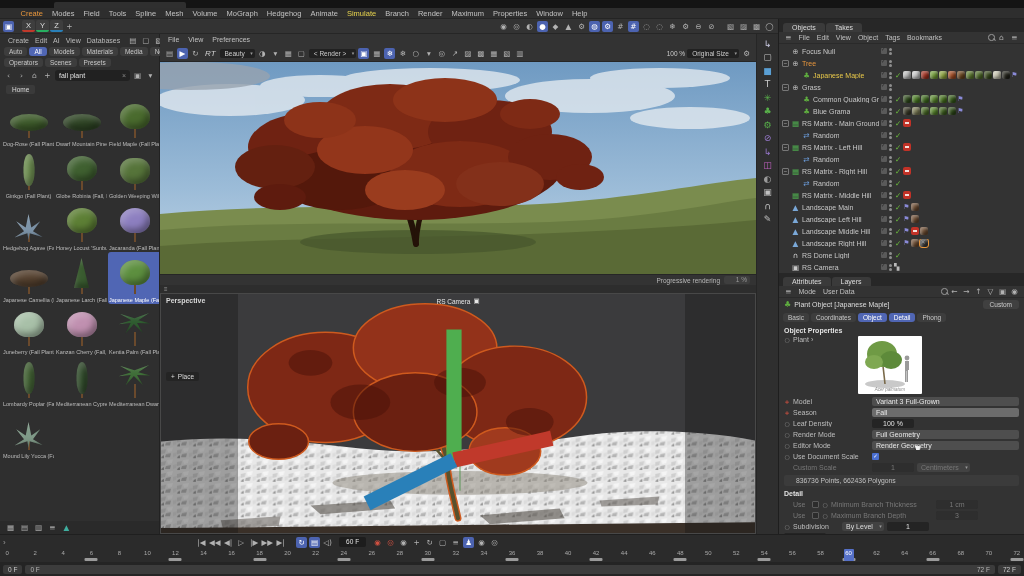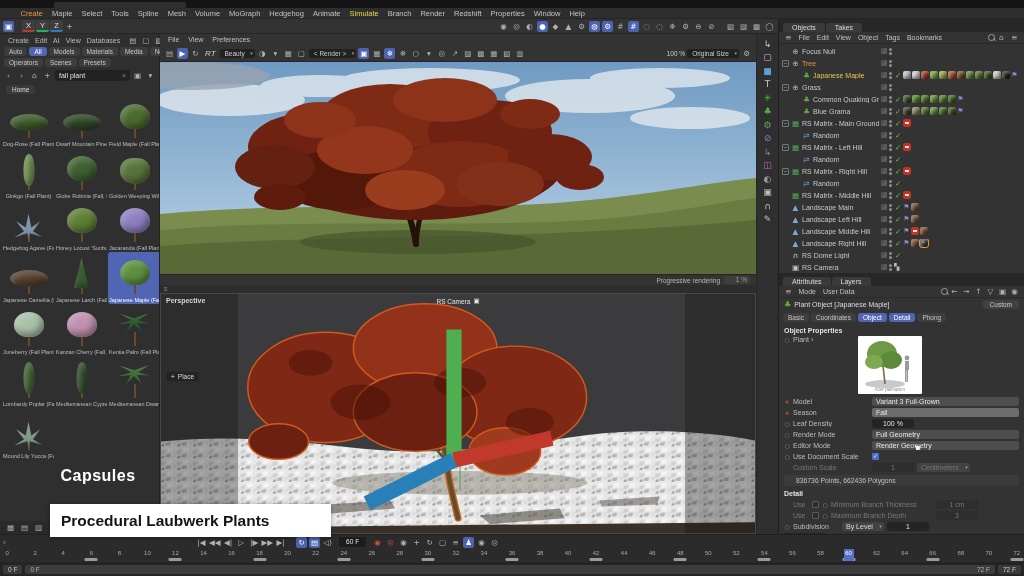--- a/index.html
+++ b/index.html
@@ -146,33 +146,33 @@
 <body>
 
 <div class="app">
 
   <div class="titlebar">
     <div class="doc-tab"></div>
   </div>
 
   <div class="menubar">
       <span class="mi" style="color: rgb(232, 150, 60);">Create</span>
-      <span class="mi">Maple</span>
-      <span class="mi">Select</span>
+      <span class="mi">Modes</span>
+      <span class="mi">Field</span>
       <span class="mi">Tools</span>
       <span class="mi">Spline</span>
       <span class="mi">Mesh</span>
       <span class="mi">Volume</span>
       <span class="mi">MoGraph</span>
       <span class="mi">Hedgehog</span>
       <span class="mi">Animate</span>
       <span class="mi" style="color: rgb(232, 212, 77);">Simulate</span>
       <span class="mi">Branch</span>
       <span class="mi">Render</span>
-      <span class="mi">Redshift</span>
+      <span class="mi">Maximum</span>
       <span class="mi">Properties</span>
       <span class="mi">Window</span>
       <span class="mi">Help</span>
     </div>
 
   <div class="content">
     <div class="lc">
       <div class="toolbar2">
         <span><span class="ibox on">▣</span></span>
         <span class="sep"></span>
@@ -1142,15 +1142,13 @@
     </div>
   <div class="rangebar">
     <span class="rfield">0 F</span>
     <span class="rngbar">
       <span>0 F</span>
       <span>72 F</span>
     </span>
     <span class="rfield">72 F</span>
   </div>
 
-  <div class="capsules">Capsules</div>
-  <div class="banner">Procedural Laubwerk Plants</div>
 </div>
 
 </body></html>

